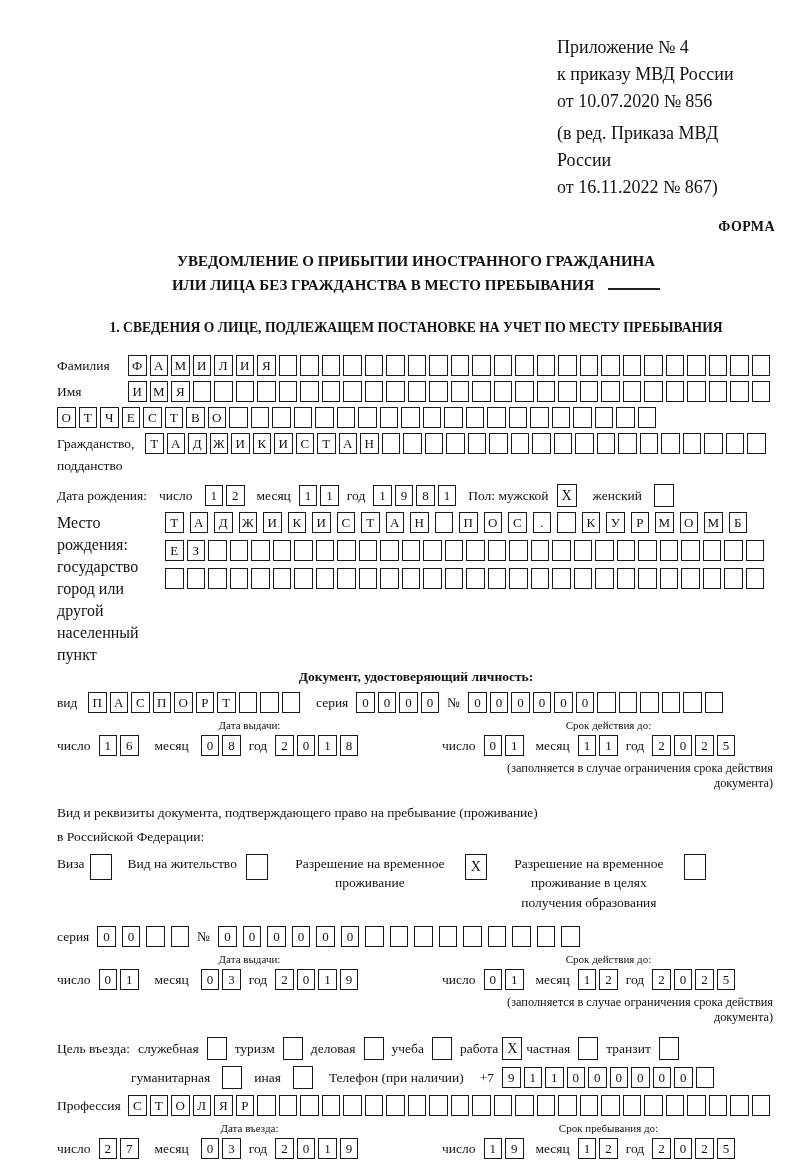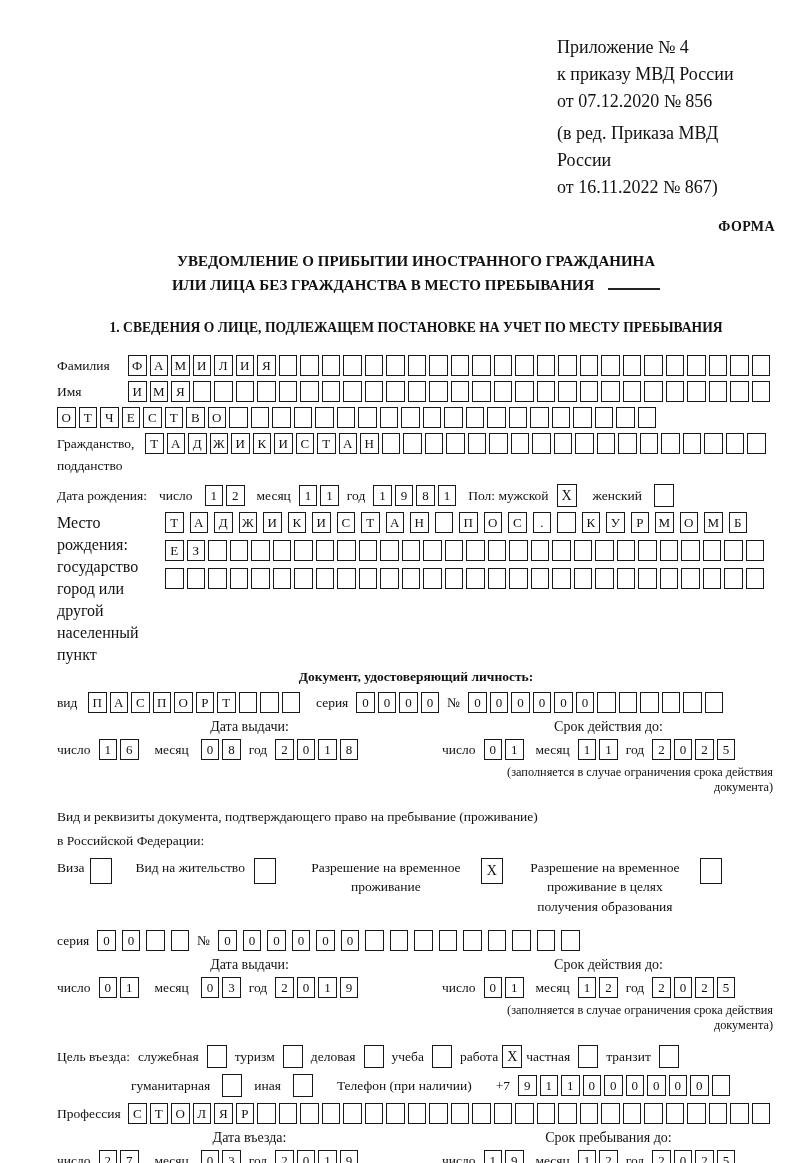--- a/index.html
+++ b/index.html
@@ -37,28 +37,28 @@
   }
   .cb {
     width:22px; height:26px; flex:none;
     border:1.6px solid #191919;
     display:inline-flex; align-items:center; justify-content:center;
     font-size:14px; background:#fff;
   }
   .cb.sm { width:20px; height:23px; }
 
   .gap8 { margin-left:8px; } .gap12 { margin-left:12px; } .gap16 { margin-left:16px; }
-  .gap24 { margin-left:24px; }
+  .gap24 { margin-left:16px; }
 
   .doc-head { font-weight:bold; font-size:13.5px; text-align:center; margin:3px 0 7px; }
 
   .two-col { display:flex; margin-top:6px; }
   .col-l { width:385px; flex:none; }
   .col-r { flex:1; }
-  .col-head { text-align:center; font-size:14px; margin-bottom:4px; }
+  .col-head { text-align:center; font-size:11px; margin-bottom:4px; }
   .note { font-size:12.3px; text-align:right; margin:1px 2px 6px 12px; }
 
   .para { font-size:13.5px; line-height:1.8; margin-top:4px; }
 
   .opt-row { display:flex; align-items:flex-start; font-size:13.5px; margin:4px 0 10px; }
   .opt { display:flex; align-items:flex-start; }
   .opt .olabel { line-height:1.45; }
   .opt .olabel.wrap { max-width:172px; text-align:center; white-space:normal; }
   .opt .cb { margin-left:9px; margin-top:0; }
 
@@ -69,21 +69,21 @@
   .rep-grid .cells { margin-bottom:7px; }
 </style>
 </head>
 <body>
 
 <div class="page">
 
   <div class="appendix">
     <div>Приложение № 4</div>
     <div>к приказу МВД России</div>
-    <div>от 07.12.2020 № 856</div>
+    <div>от 10.07.2020 № 856</div>
     <div class="apx-note">(в ред. Приказа МВД России</div>
     <div>от 16.11.2022 № 867)</div>
   </div>
   <div class="forma">ФОРМА</div>
 
   <div class="title">
     <div>УВЕДОМЛЕНИЕ О ПРИБЫТИИ ИНОСТРАННОГО ГРАЖДАНИНА</div>
     <div>
       <span>ИЛИ ЛИЦА БЕЗ ГРАЖДАНСТВА В МЕСТО ПРЕБЫВАНИЯ</span>
       <span class="blank-line"></span>

